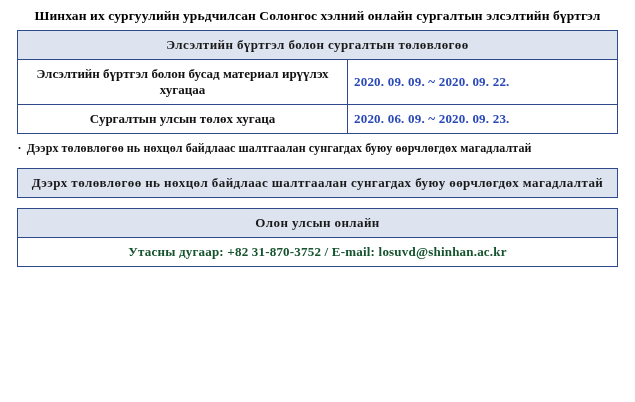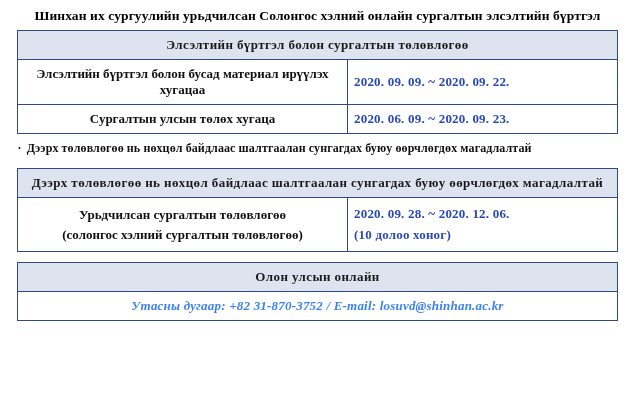--- a/index.html
+++ b/index.html
@@ -77,23 +77,22 @@
     margin-right: 2px;
   }
   .spacer-12 { height: 12px; }
   .spacer-10 { height: 10px; }
   .contact-table td {
     font-size: 12.5px;
   }
   .contact-line {
     text-align: center;
     font-weight: bold;
-    color: #3b82f6;
+    color: #14532d;
     letter-spacing: 0.2px;
-    font-style: italic;
   }
   .two-line-label {
     line-height: 1.55;
   }
 </style>
 </head>
 <body>
 
 <div class="page">
 
@@ -128,30 +127,20 @@
 
   <table class="tbl">
     <colgroup>
       <col style="width:330px">
       <col style="width:270px">
     </colgroup>
     <tbody>
       <tr class="hdr-row">
         <td colspan="2">Дээрх  төлөвлөгөө нь нөхцөл байдлаас шалтгаалан сунгагдах буюу өөрчлөгдөх магадлалтай</td>
       </tr>
-      <tr>
-        <td class="label-cell two-line-label">
-          <div>Урьдчилсан сургалтын төлөвлөгөө</div>
-          <div>(солонгос хэлний сургалтын төлөвлөгөө)</div>
-        </td>
-        <td class="value-cell two-line-label">
-          <div>2020. 09. 28. ~ 2020. 12. 06.</div>
-          <div class="sub">(10 долоо хоног)</div>
-        </td>
-      </tr>
     </tbody>
   </table>
 
   <div class="spacer-10"></div>
 
   <table class="tbl contact-table">
     <colgroup>
       <col style="width:600px">
     </colgroup>
     <tbody>

